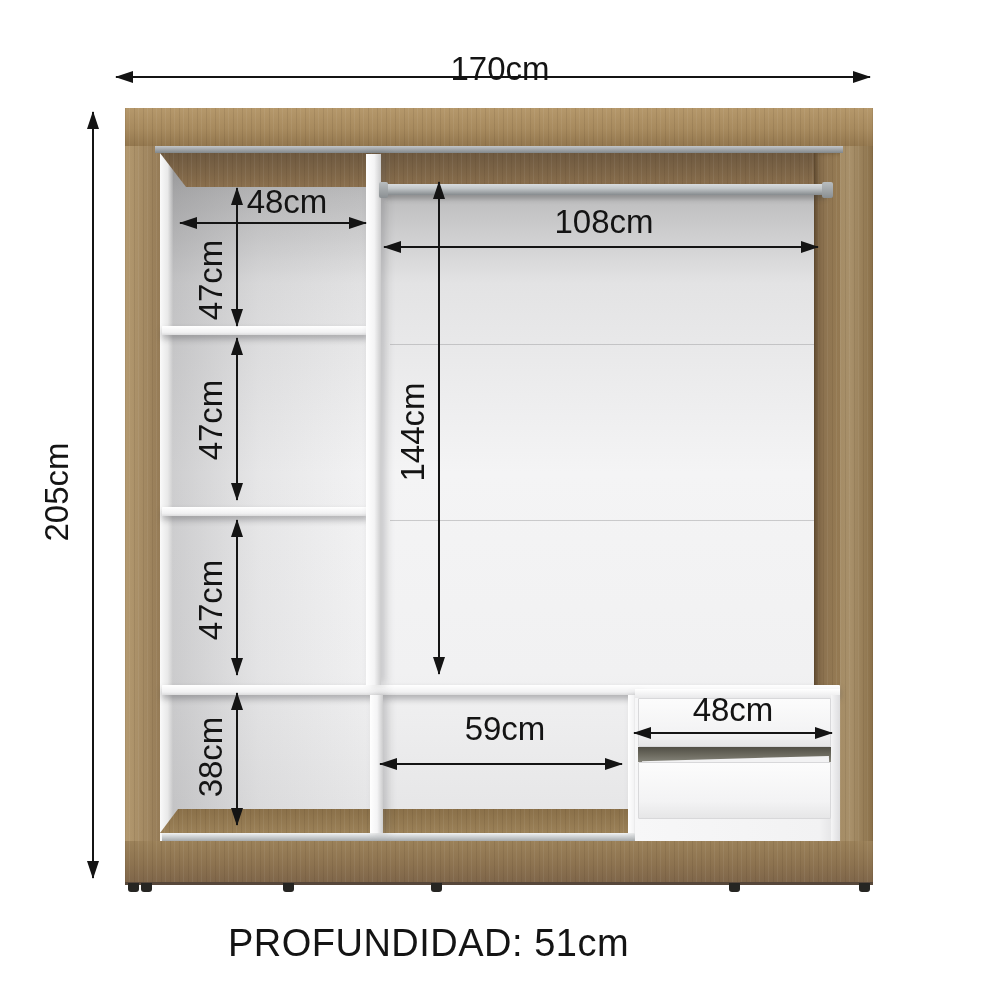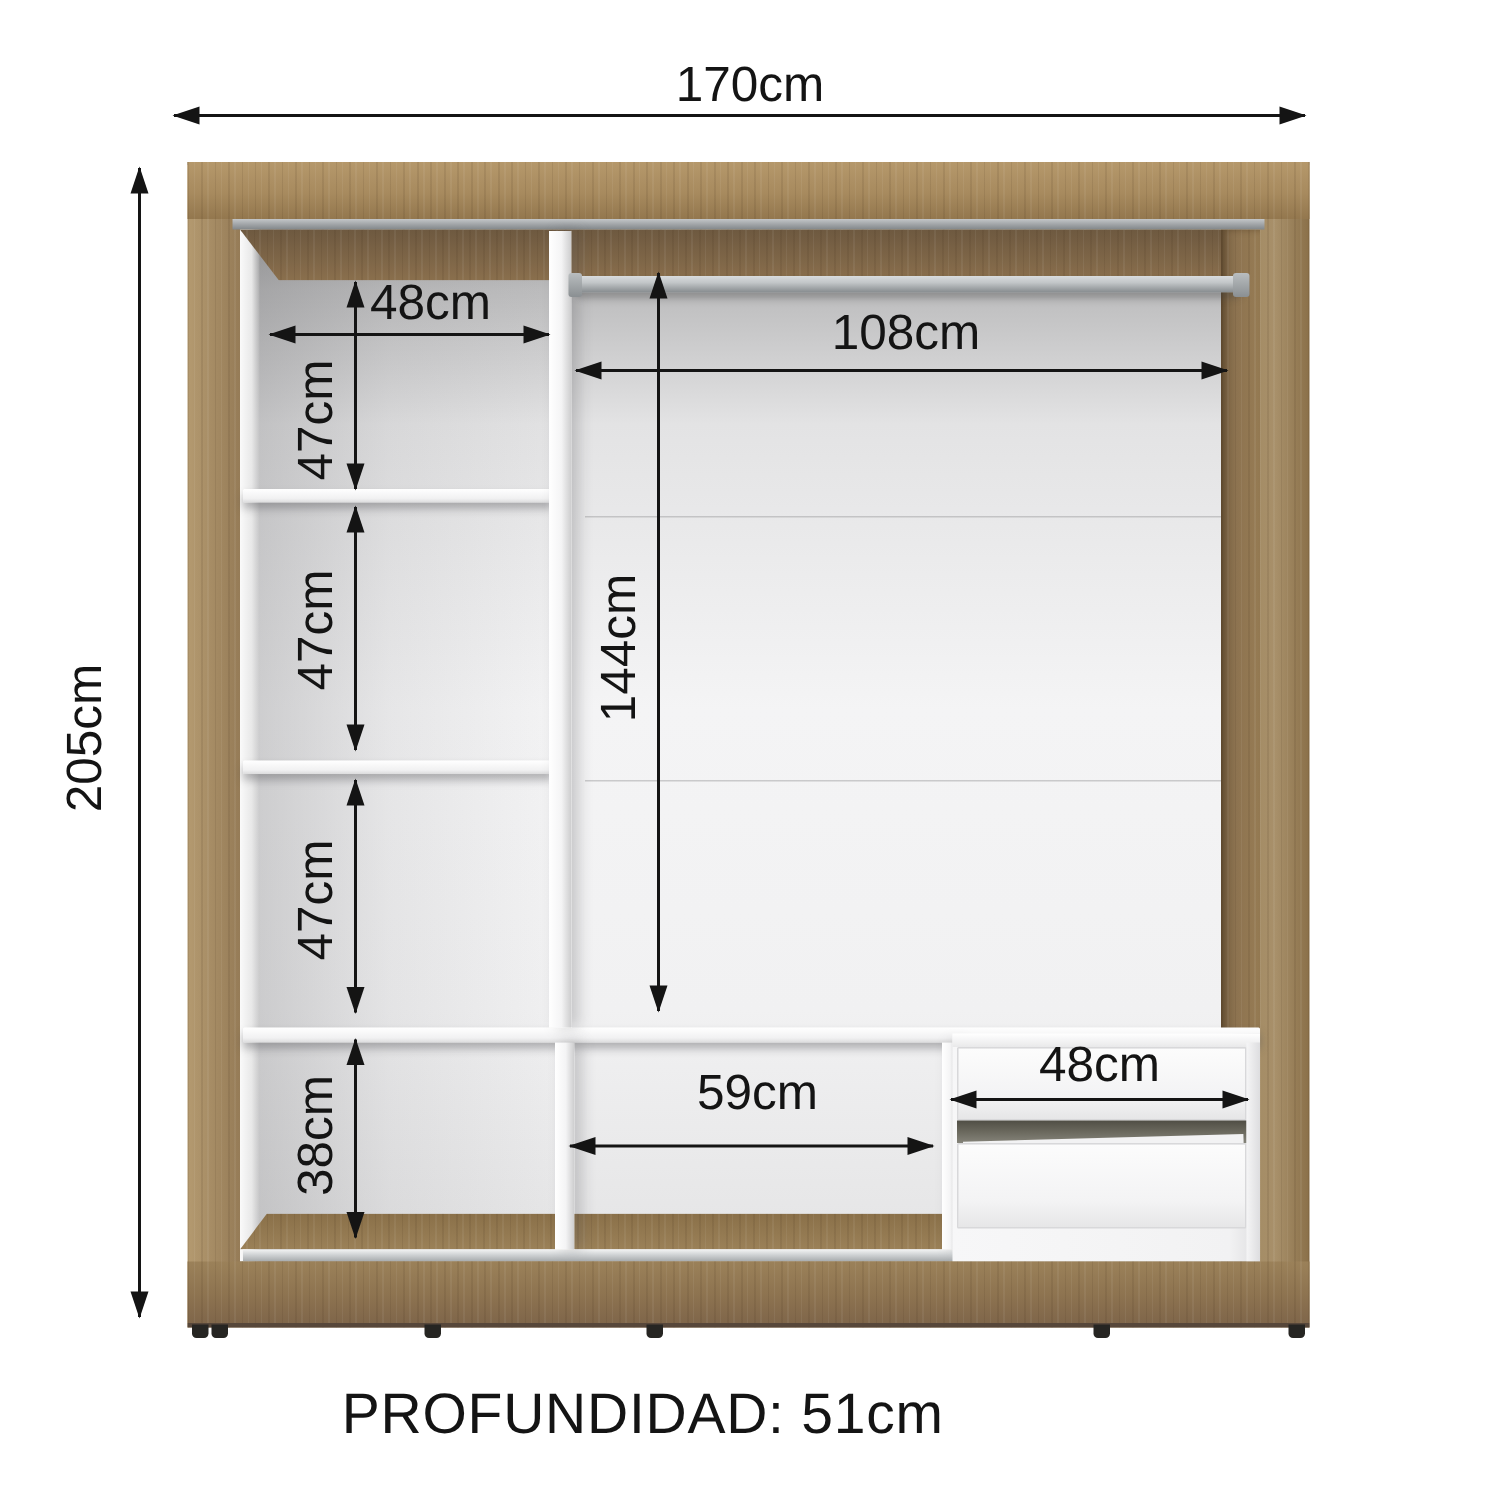--- a/index.html
+++ b/index.html
@@ -176,21 +176,21 @@
     <div class="base-face"></div>
     <div class="foot" style="left:3px;"></div>
     <div class="foot" style="left:16px;"></div>
     <div class="foot" style="left:158px;"></div>
     <div class="foot" style="left:306px;"></div>
     <div class="foot" style="left:604px;"></div>
     <div class="foot" style="left:734px;"></div>
   </div>
 
   <div class="dim-h" style="left:116px;top:76px;width:754px;"></div>
-  <span class="dim-label" style="left:500px;top:56px;text-align:center;">170cm</span>
+  <span class="dim-label" style="left:500px;top:68px;text-align:center;">170cm</span>
 
   <div class="dim-v" style="left:92px;top:112px;height:766px;"></div>
   <span class="dim-label vert" style="left:56px;top:492px;">205cm</span>
 
   <div class="dim-h" style="left:180px;top:222px;width:186px;"></div>
   <span class="dim-label" style="left:287px;top:201px;">48cm</span>
 
   <div class="dim-v" style="left:236px;top:188px;height:138px;"></div>
   <span class="dim-label vert" style="left:210px;top:280px;">47cm</span>
 

